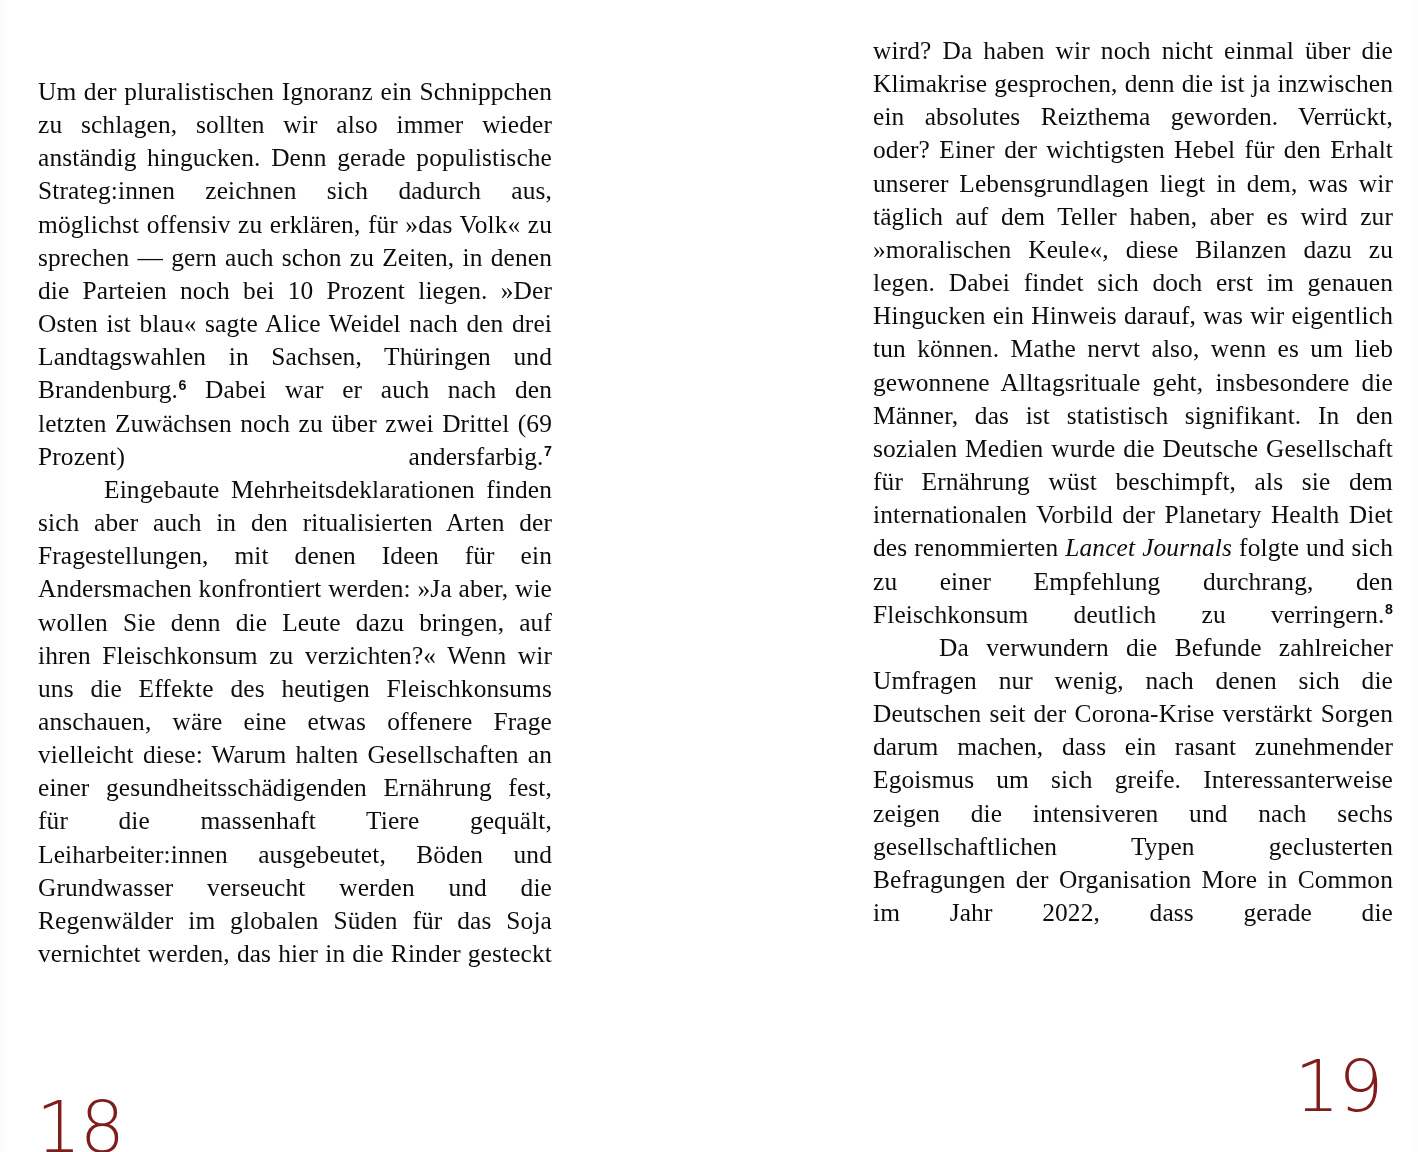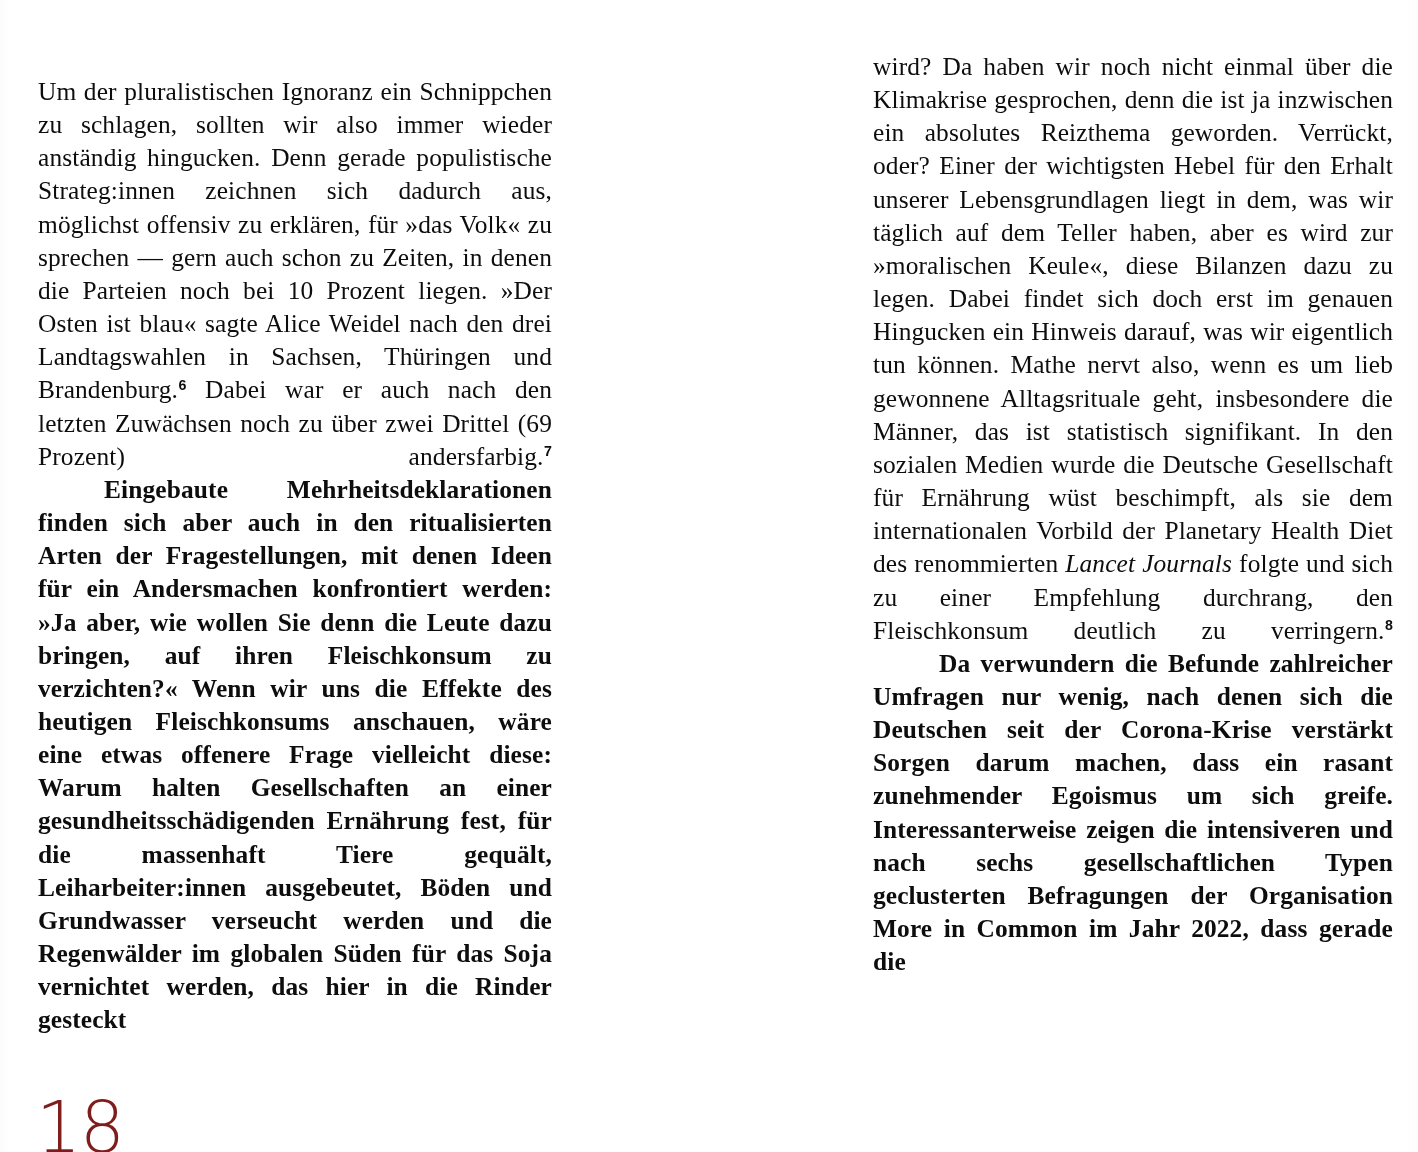--- a/index.html
+++ b/index.html
@@ -28,34 +28,34 @@
   }
   .page-left  { left: 0px;   width: 709px; margin-top: 41px; }
   .page-right { left: 709px; width: 709px; }
 
   
   .textblock {
     position: absolute;
     top: 34px;
   }
   .page-left .textblock  { left: 38px;  width: 514px; }
-  .page-right .textblock { left: 164px; width: 520px; margin-top: 16px; }
+  .page-right .textblock { left: 164px; width: 520px; }
 
   .para {
     margin: 0;
     font-size: 25.4px;
     line-height: 33.15px;
     text-align: justify;
     text-justify: inter-word;
     letter-spacing: 0.005em;
     word-spacing: 0.005em;
     hyphens: manual;
     -webkit-hyphens: manual;
   }
-  .para + .para { margin-top: 0; font-weight: bold; }
+  .para + .para { margin-top: 0; }
 
   .para.indent { text-indent: 2.6em; }
   
   .para.full-last { text-align-last: justify; }
 
   em, .ital {
     font-style: italic;
   }
 
   sup.fn {
@@ -107,15 +107,16 @@
       <p class="para indent full-last"><span>Eingebaute Mehrheitsdeklarationen finden sich aber auch in den ritualisierten Arten der Fragestellungen, mit denen Ideen für ein Andersmachen konfrontiert werden: »Ja aber, wie wollen Sie denn die Leute dazu bringen, auf ihren Fleischkonsum zu verzichten?« Wenn wir uns die Effekte des heutigen Fleischkonsums anschauen, wäre eine etwas offenere Frage vielleicht diese: Warum halten Gesellschaften an einer gesundheitsschädigenden Ernährung fest, für die massenhaft Tiere gequält, Leiharbeiter:innen ausgebeutet, Böden und Grundwasser verseucht werden und die Regenwälder im globalen Süden für das Soja vernichtet werden, das hier in die Rinder gesteckt</span></p>
     </div>
     <div class="folio folio-left">18</div>
   </div>
 
   <div class="page page-right">
     <div class="textblock">
       <p class="para full-last"><span>wird? Da haben wir noch nicht einmal über die Klimakrise gesprochen, denn die ist ja inzwischen ein absolutes Reizthema geworden. Verrückt, oder? Einer der wichtigsten Hebel für den Erhalt unserer Lebensgrundlagen liegt in dem, was wir täglich auf dem Teller haben, aber es wird zur »moralischen Keule«, diese Bilanzen dazu zu legen. Dabei findet sich doch erst im genauen Hingucken ein Hinweis darauf, was wir eigentlich tun können. Mathe nervt also, wenn es um lieb gewonnene Alltagsrituale geht, insbesondere die Männer, das ist statistisch signifikant. In den sozialen Medien wurde die Deutsche Gesellschaft für Ernährung wüst beschimpft, als sie dem internationalen Vorbild der Planetary Health Diet des renommierten </span><em class="ital">Lancet Journals</em><span> folgte und sich zu einer Empfehlung durchrang, den Fleischkonsum deutlich zu verringern.</span><sup class="fn">8</sup></p>
       <p class="para indent full-last"><span>Da verwundern die Befunde zahlreicher Umfragen nur wenig, nach denen sich die Deutschen seit der Corona-Krise verstärkt Sorgen darum machen, dass ein rasant zunehmender Egoismus um sich greife. Interessanterweise zeigen die intensiveren und nach sechs gesellschaftlichen Typen geclusterten Befragungen der Organisation More in Common im Jahr 2022, dass gerade die</span></p>
     </div>
+    <div class="folio folio-right">19</div>
   </div>
 
 </div>
 
 </body></html>

